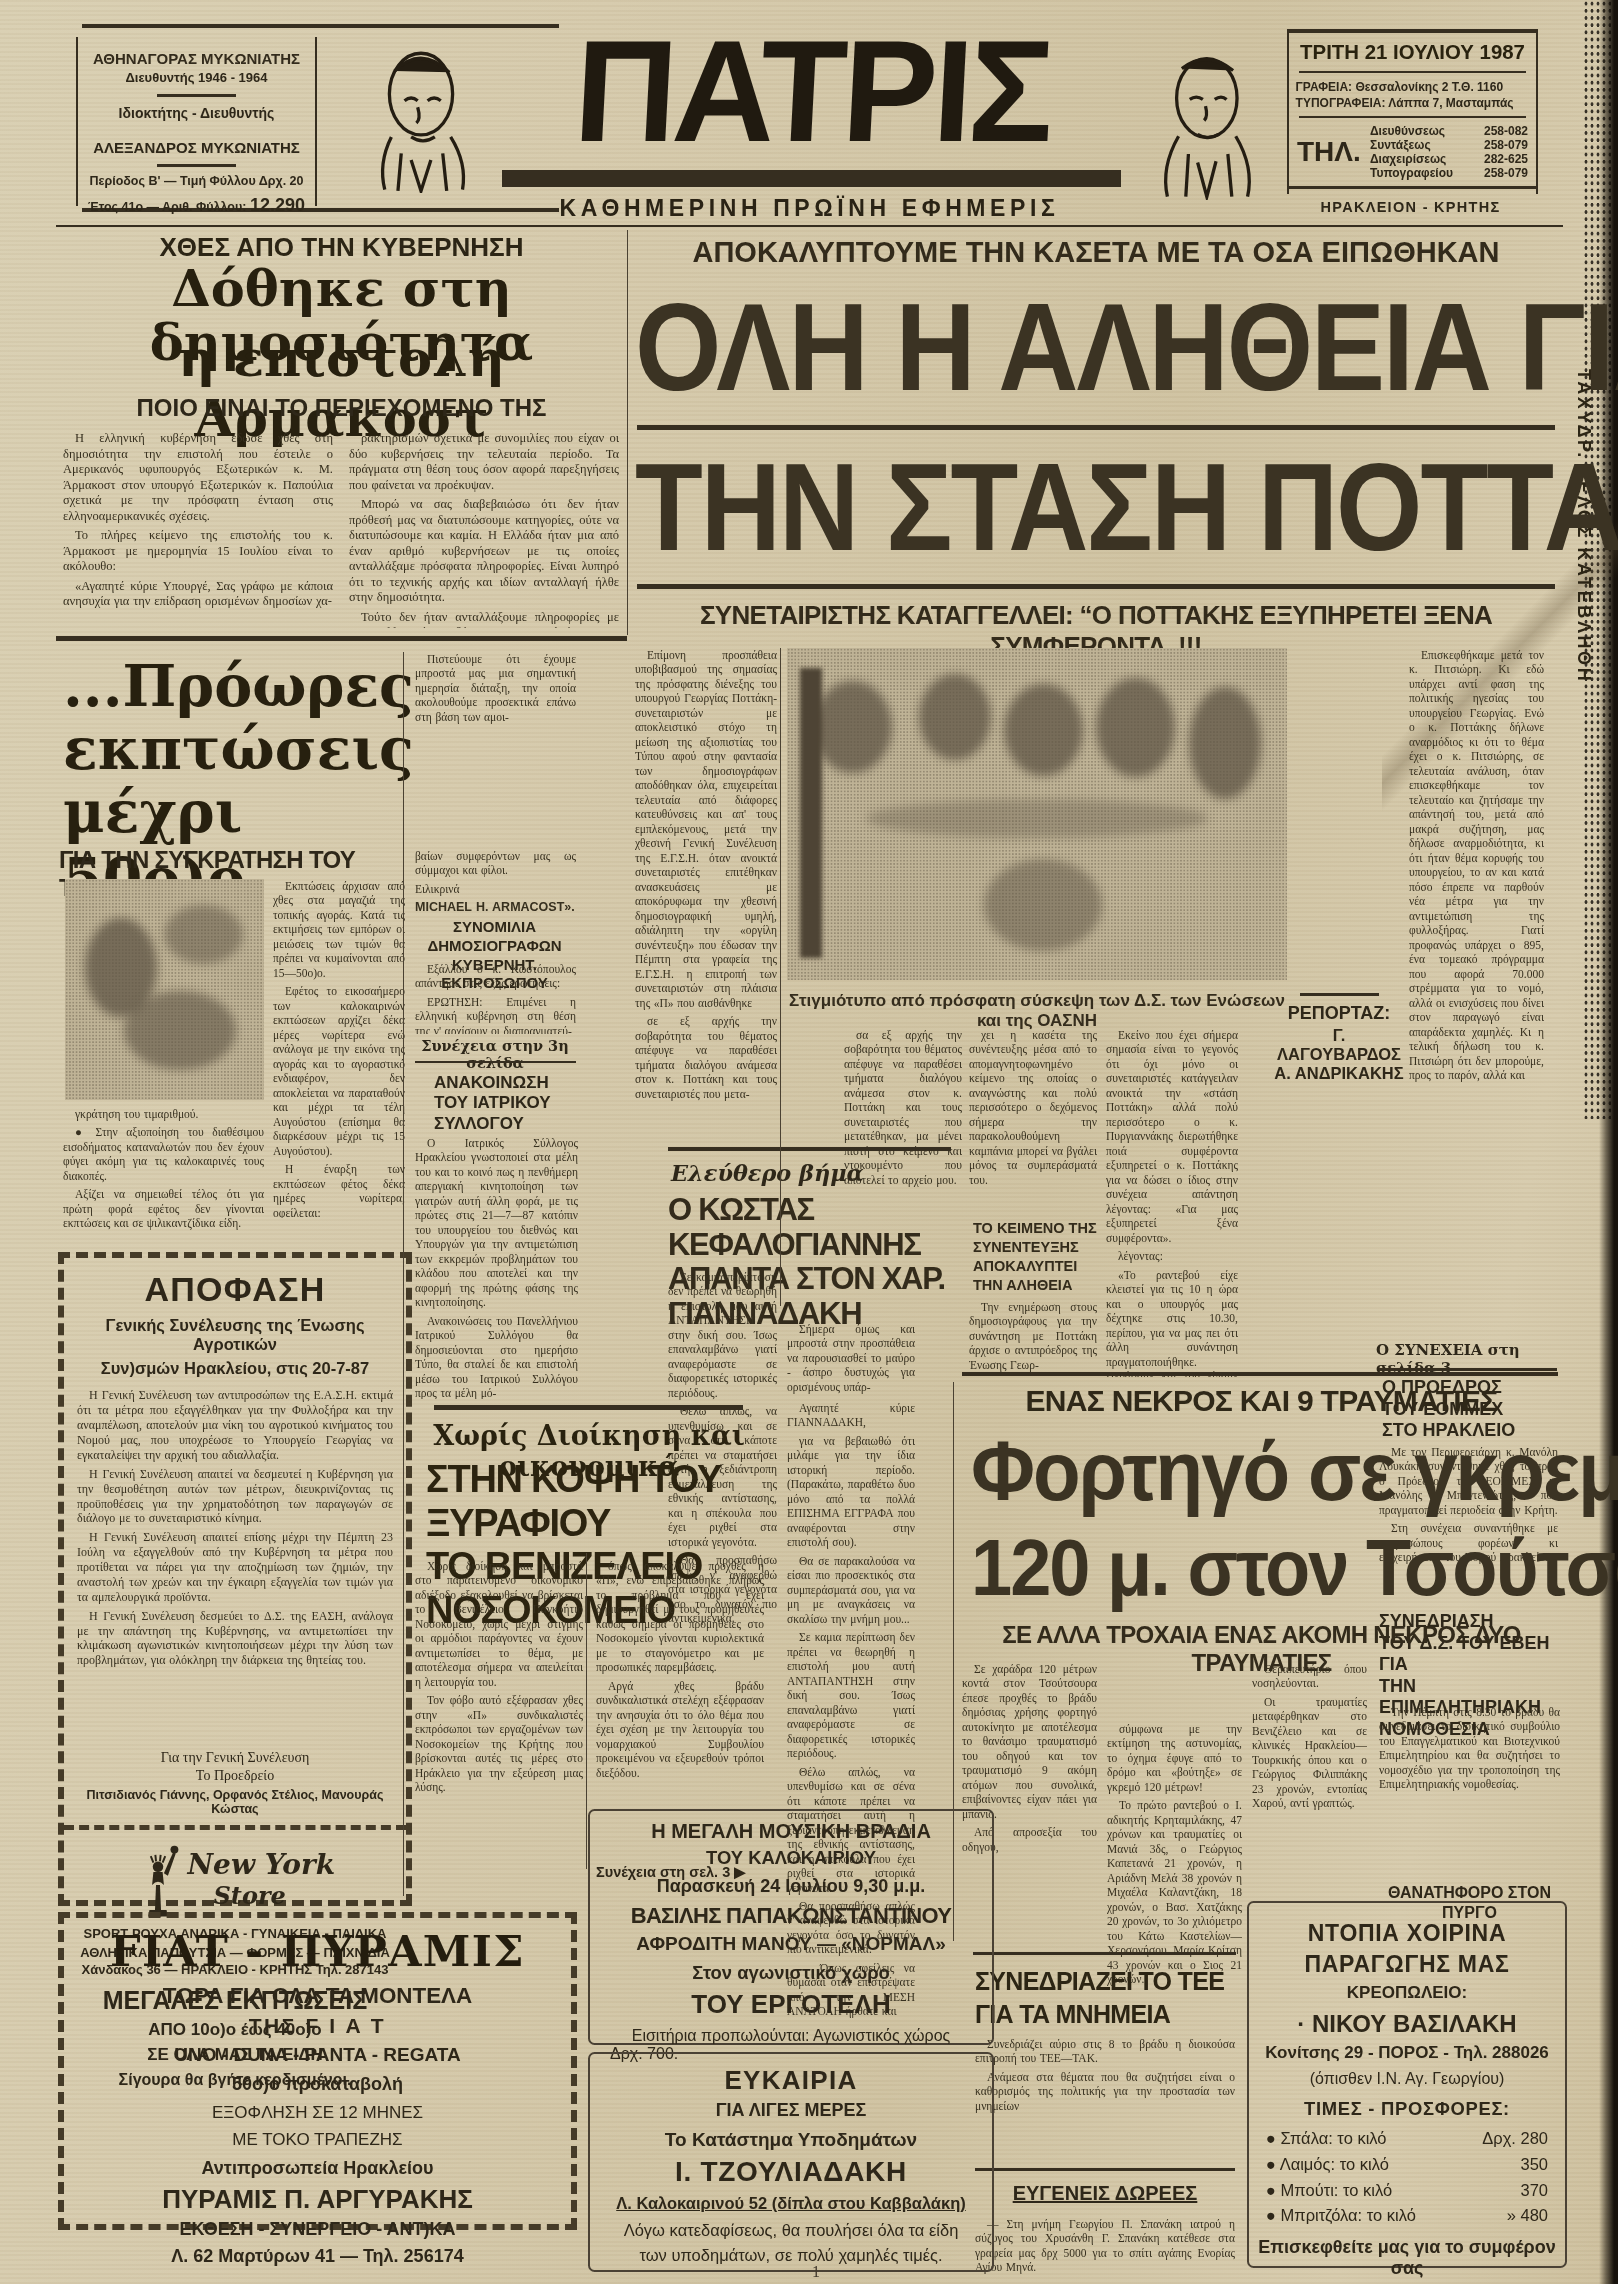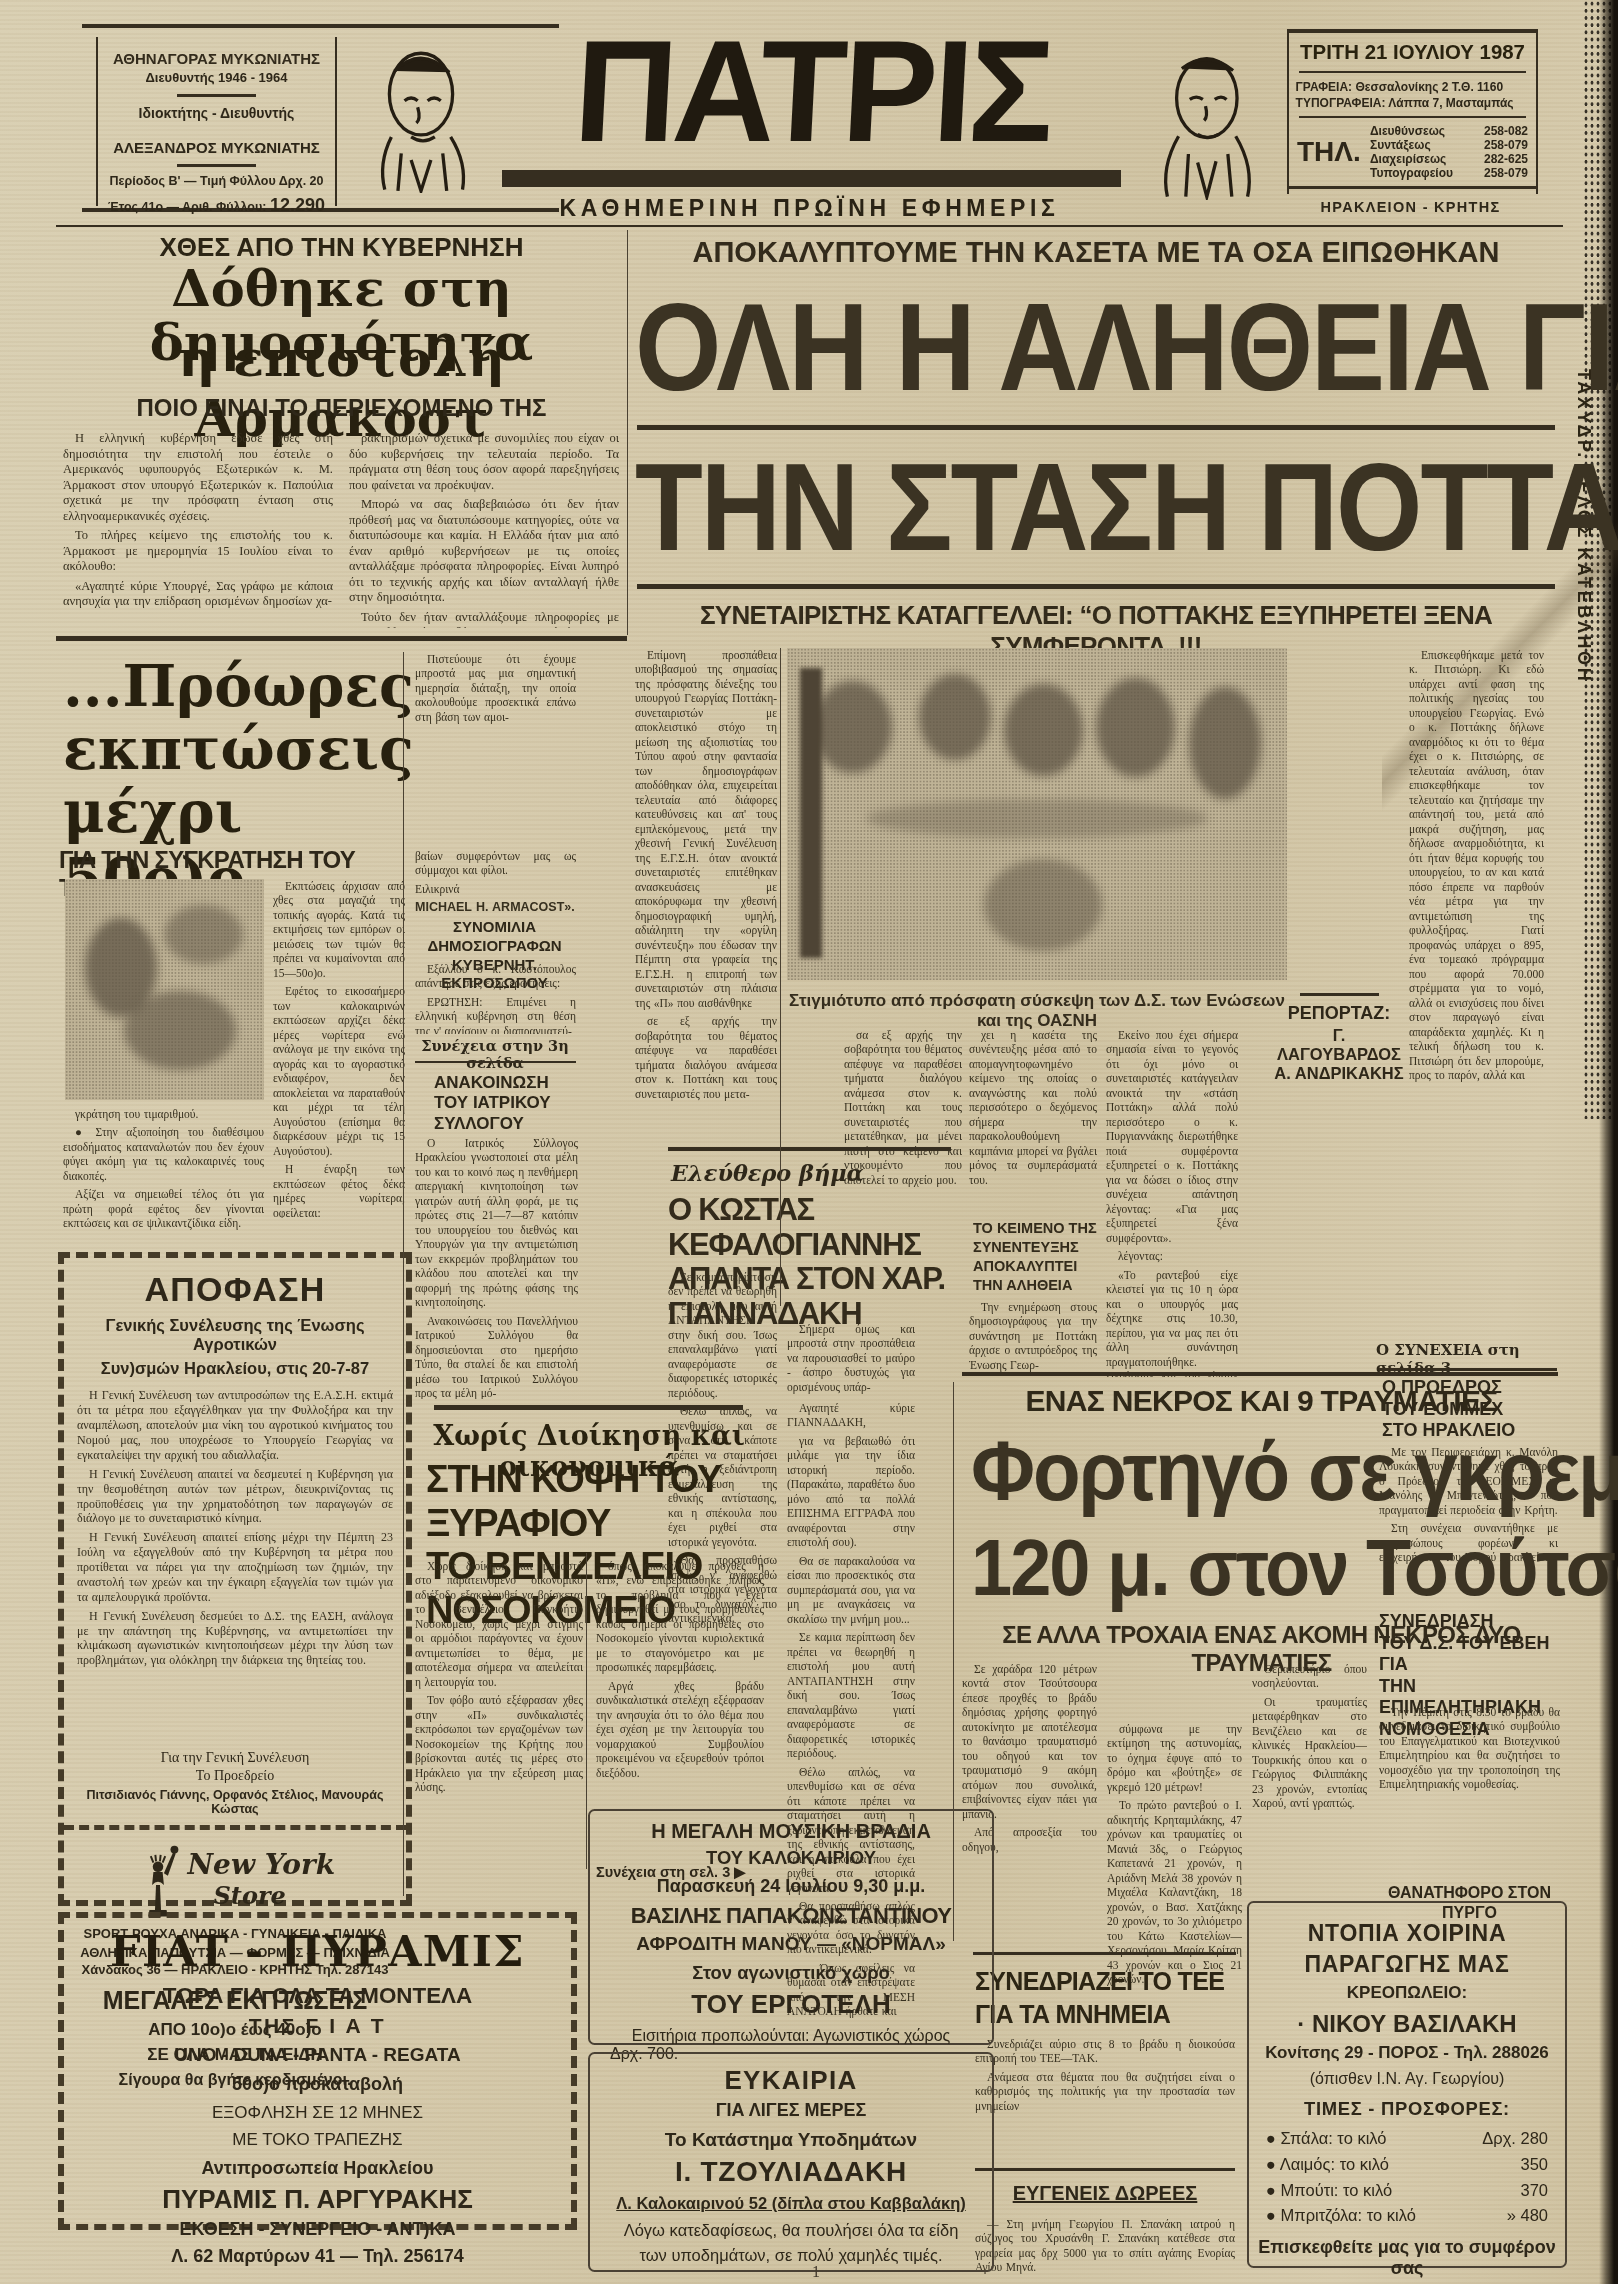--- a/index.html
+++ b/index.html
@@ -31,21 +31,21 @@
 
 <div id="page">
 
   <div class="abs" style="right:0;top:0;width:20px;height:2284px;background:linear-gradient(90deg,rgba(30,24,15,0) 0%,rgba(30,24,15,.55) 35%,#17120c 75%);"></div>
   <div class="abs" style="right:8px;top:0;width:28px;height:1119px;background-image:radial-gradient(#100c07 1.3px, transparent 1.7px);background-size:6px 7.2px;opacity:.8;"></div>
   <div class="abs" style="left:1382px;top:428px;width:250px;height:461px;background:linear-gradient(135deg,transparent 46%,rgba(90,75,50,.28) 50%,transparent 54%);"></div>
 
   <div class="abs rule" style="left:82px;top:24px;width:477px;height:4px;"></div>
   <div class="abs rule" style="left:82px;top:208px;width:477px;height:4px;"></div>
 
-  <div class="abs" style="left:96px;top:37px;width:237px;height:169px;border-left:2px solid #362e20;border-right:2px solid #362e20;">
+  <div class="abs" style="left:76px;top:37px;width:237px;height:169px;border-left:2px solid #362e20;border-right:2px solid #362e20;">
     <div class="sans b c" style="margin-top:13px;font-size:15px;color:#332b1c;">ΑΘΗΝΑΓΟΡΑΣ ΜΥΚΩΝΙΑΤΗΣ</div>
     <div class="sans b c" style="font-size:13px;margin-top:2.6px;">Διευθυντής 1946 - 1964</div>
     <div class="rule" style="width:79px;height:3.3px;margin:9.2px auto 8px auto;"></div>
     <div class="sans b c" style="font-size:14px;">Ιδιοκτήτης - Διευθυντής</div>
     <div class="sans b c" style="font-size:15px;margin-top:18px;">ΑΛΕΞΑΝΔΡΟΣ ΜΥΚΩΝΙΑΤΗΣ</div>
     <div class="rule" style="width:79px;height:3.3px;margin:8px auto 6.6px auto;"></div>
     <div class="sans b c" style="font-size:12.5px;">Περίοδος Β' — Τιμή Φύλλου Δρχ. 20</div>
     <div class="sans b c" style="font-size:12.5px;margin-top:6.6px;">
       <span>Έτος 41ο — Αριθ. Φύλλου:</span>
       <span style="font-size:18px;">12.290</span>

